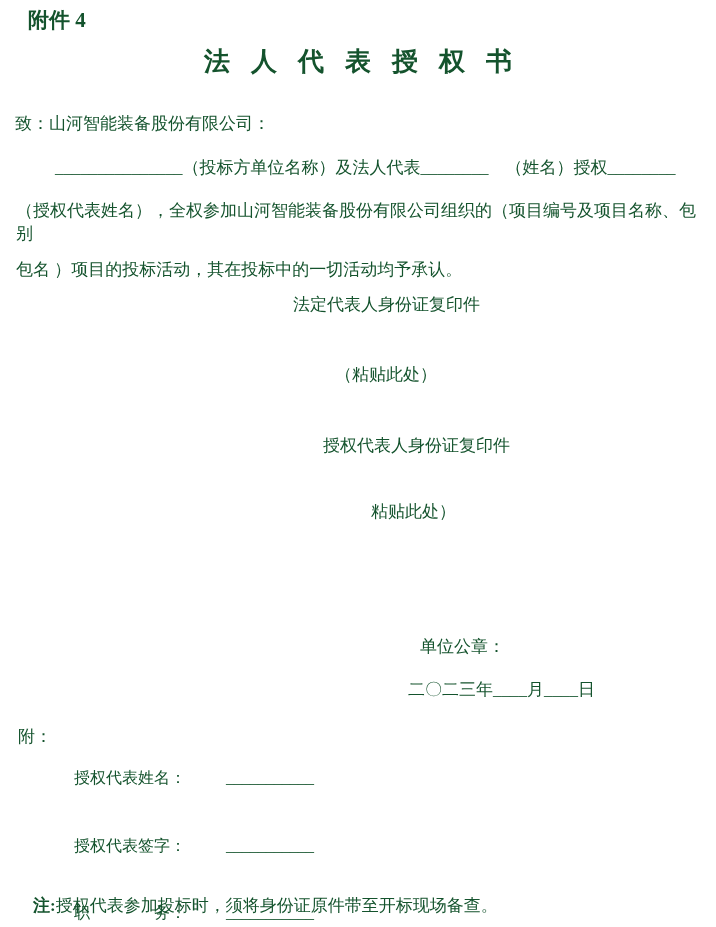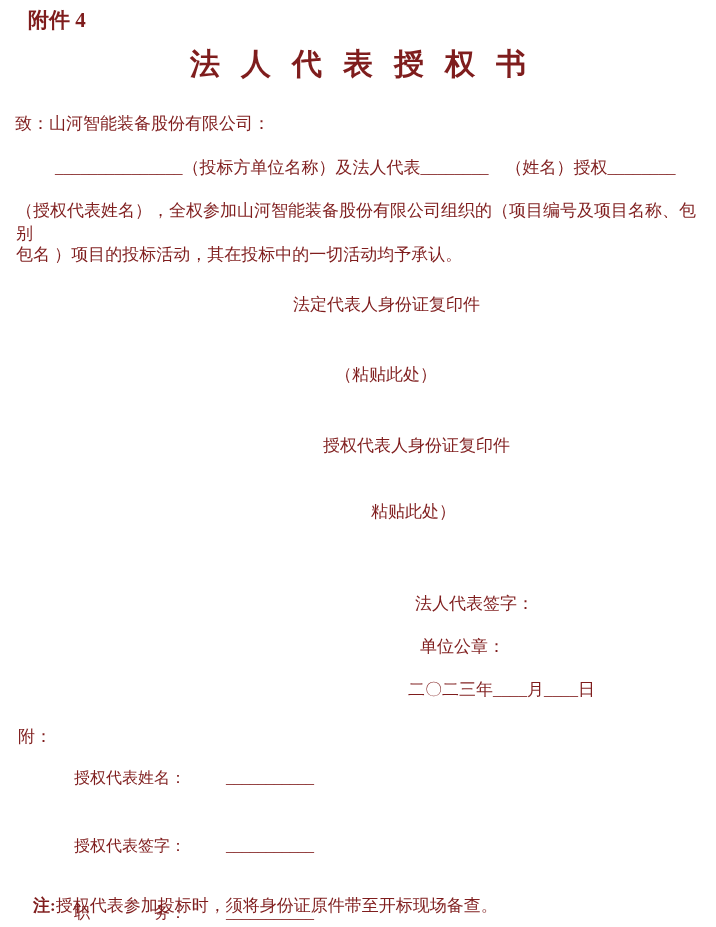--- a/index.html
+++ b/index.html
@@ -1,42 +1,42 @@
 <!DOCTYPE html>
 <html lang="zh"><head>
 <meta charset="utf-8">
 <style>
   html,body{margin:0;padding:0;background:#d9d9d9;}
   .page{
     position:relative;
     width:716px;height:927px;
     margin:0 auto;
     background:#ffffff;
-    color:#7f1d1d;
+    color:#14532d;
     font-family:"Liberation Serif","DejaVu Serif",serif;
     font-size:17px;
     overflow:hidden;
   }
   .abs{position:absolute;white-space:pre;}
   .bold{font-weight:bold;}
 
   .attach-label{left:28px;top:6px;font-size:21px;}
   .doc-title{
     left:0;right:0;top:44px;
     text-align:center;
-    font-size:30px;
+    font-size:26px;
     letter-spacing:21px;
     text-indent:21px;
     white-space:pre;
   }
   .salutation{left:15px;top:112px;}
   .para-line{left:16px;right:10px;white-space:pre-wrap;}
   .p1{top:156px;text-indent:39px;}
   .p2{top:199px;}
-  .p3{top:243px;}
+  .p3{top:258px;}
 
   .paste-heading-1{left:283px;top:293px;margin-left:10px;}
   .paste-note-1{left:335px;top:363px;}
   .paste-heading-2{left:323px;top:434px;}
   .paste-note-2{left:343px;top:500px;margin-left:28px;}
 
   .sign-label{left:415px;top:592px;}
   .seal-label{left:420px;top:635px;}
   .date-line{left:408px;top:678px;}
 
@@ -62,21 +62,20 @@
   <div class="abs para-line p1">_______________（投标方单位名称）及法人代表________　（姓名）授权________</div>
   <div class="abs para-line p2">（授权代表姓名），全权参加山河智能装备股份有限公司组织的（项目编号及项目名称、包别</div>
   <div class="abs para-line p3">包名 ）项目的投标活动，其在投标中的一切活动均予承认。</div>
 
   <div class="abs paste-heading-1">法定代表人身份证复印件</div>
   <div class="abs paste-note-1">（粘贴此处）</div>
 
   <div class="abs paste-heading-2">授权代表人身份证复印件</div>
   <div class="abs paste-note-2">粘贴此处）</div>
 
-  <div class="abs sign-label">法人代表签字：</div>
   <div class="abs seal-label">单位公章：</div>
   <div class="abs date-line">二〇二三年____月____日</div>
 
   <div class="abs appendix-label">附：</div>
 
   <div class="appendix-rows">
     <div class="appendix-row">
       <span class="row-label">授权代表姓名：</span><span class="row-blank"> ___________</span>
     </div>
     <div class="appendix-row">

